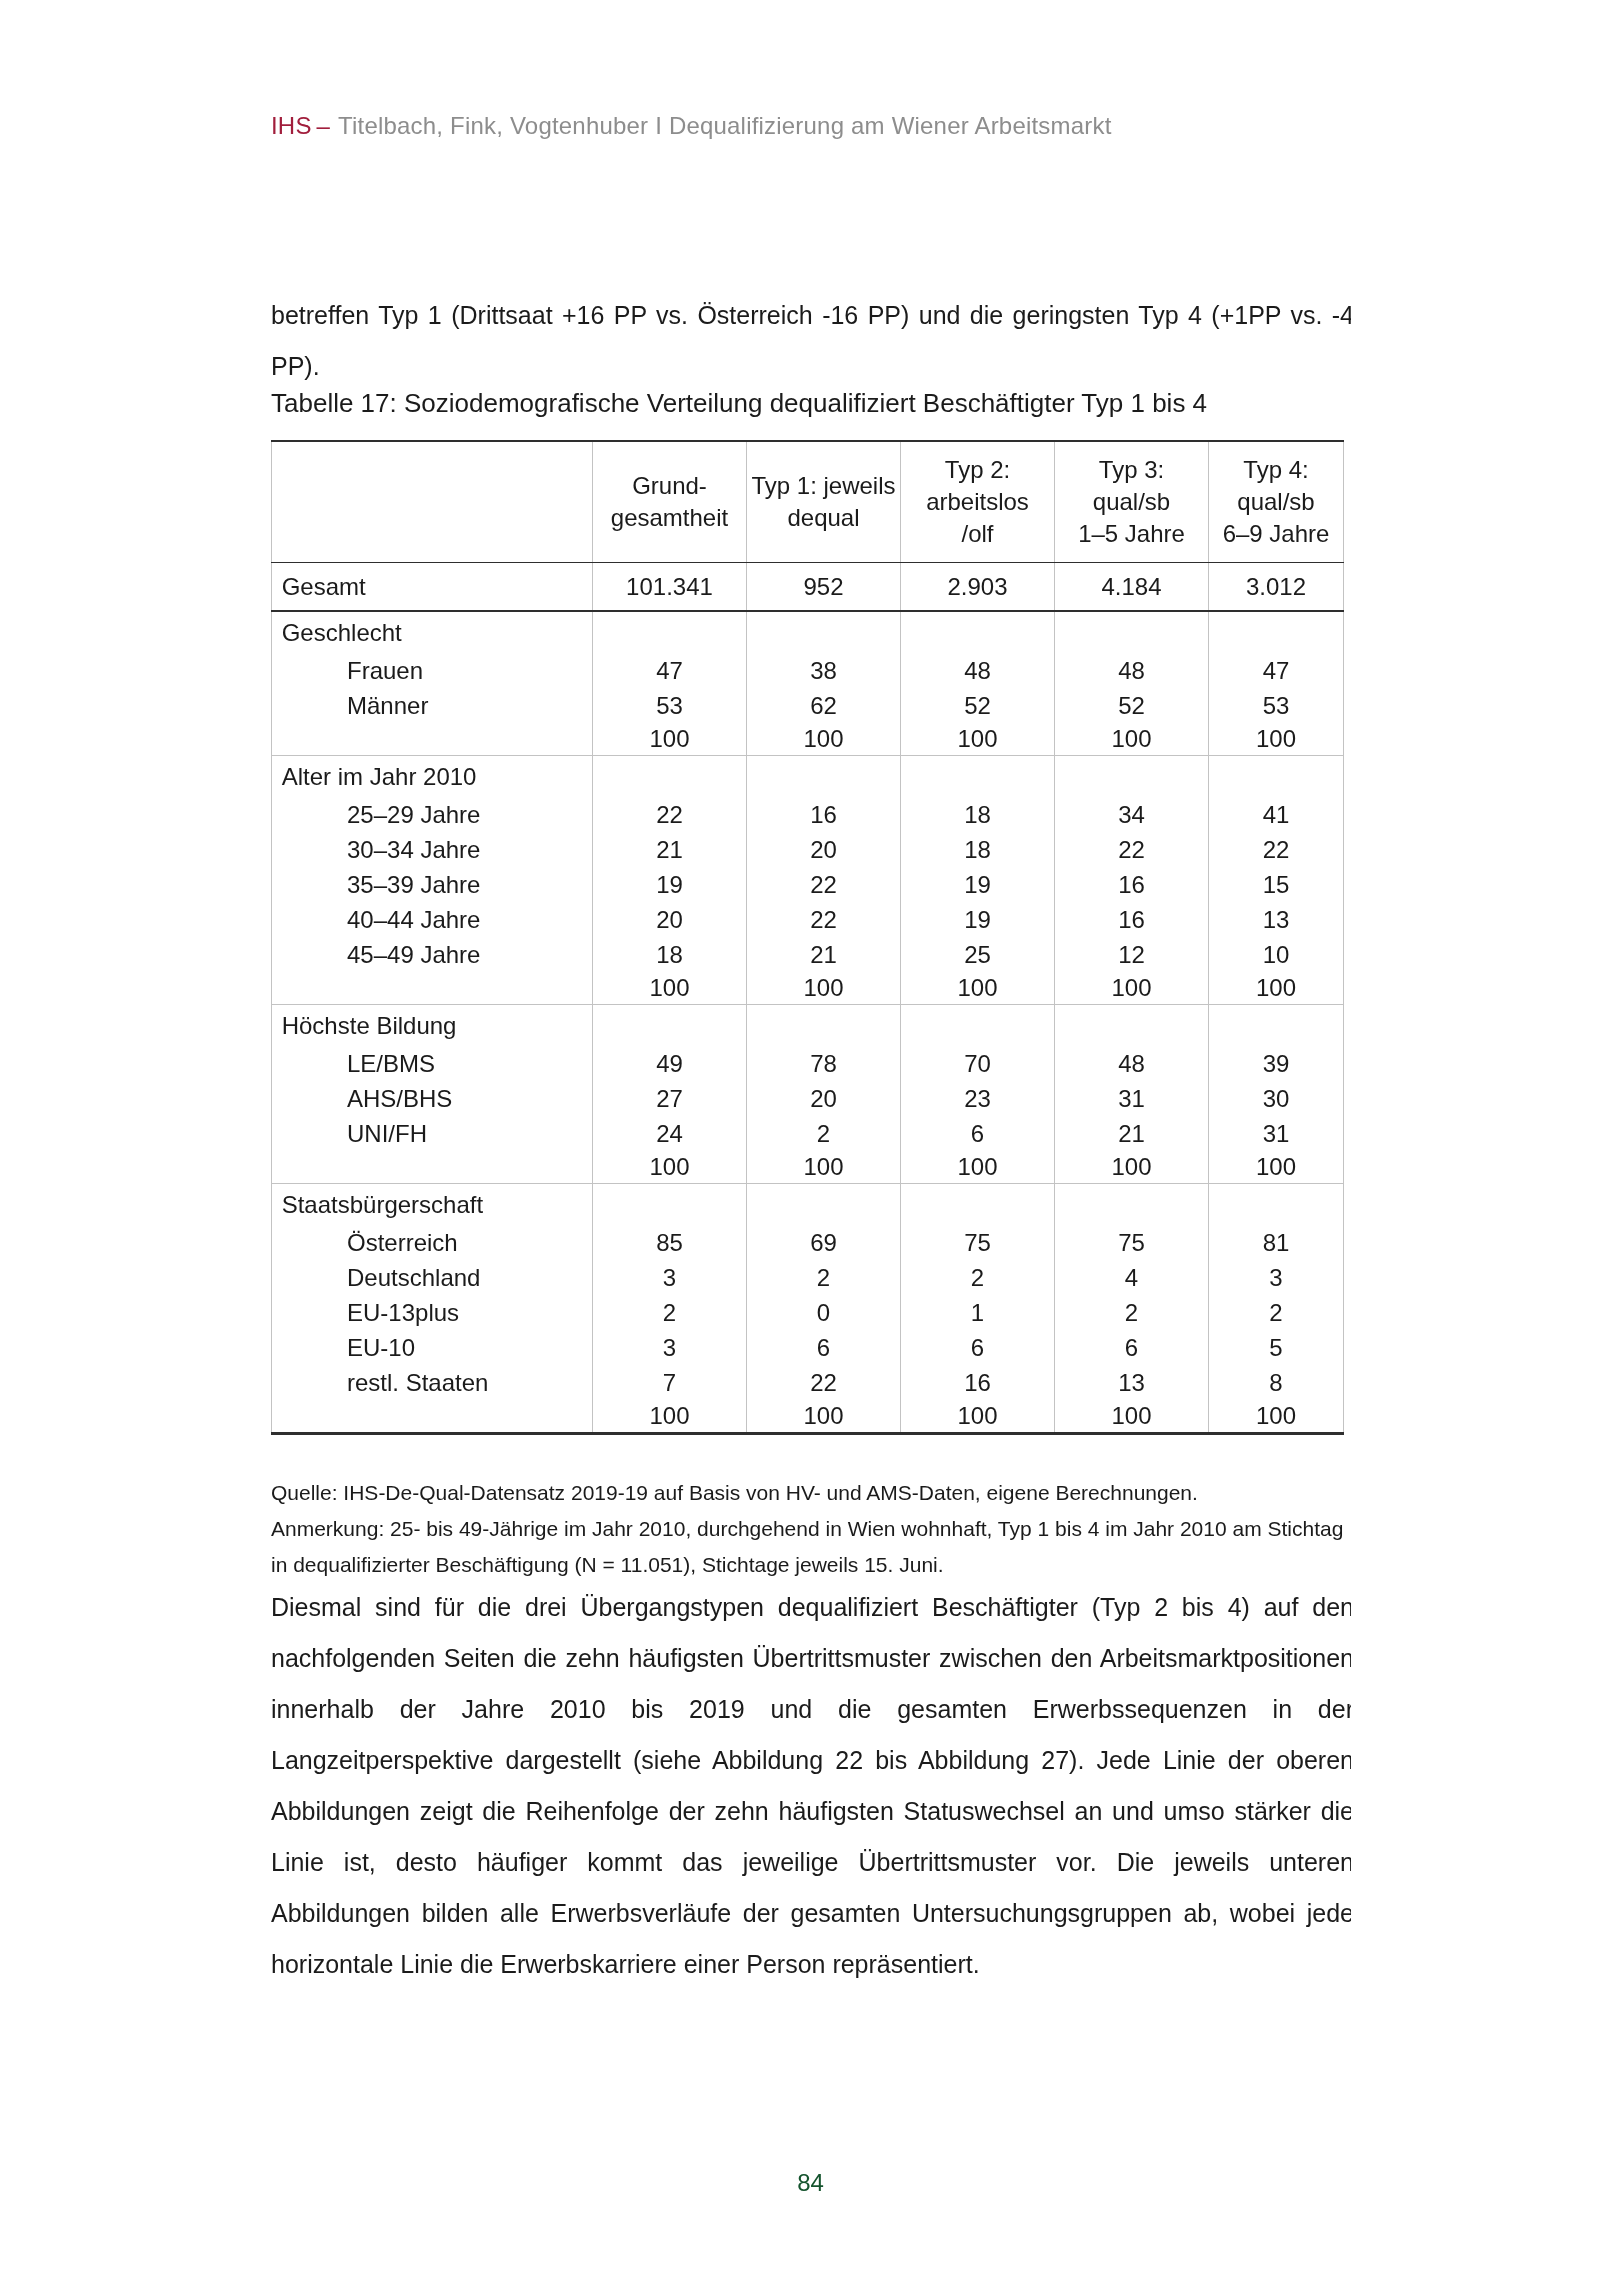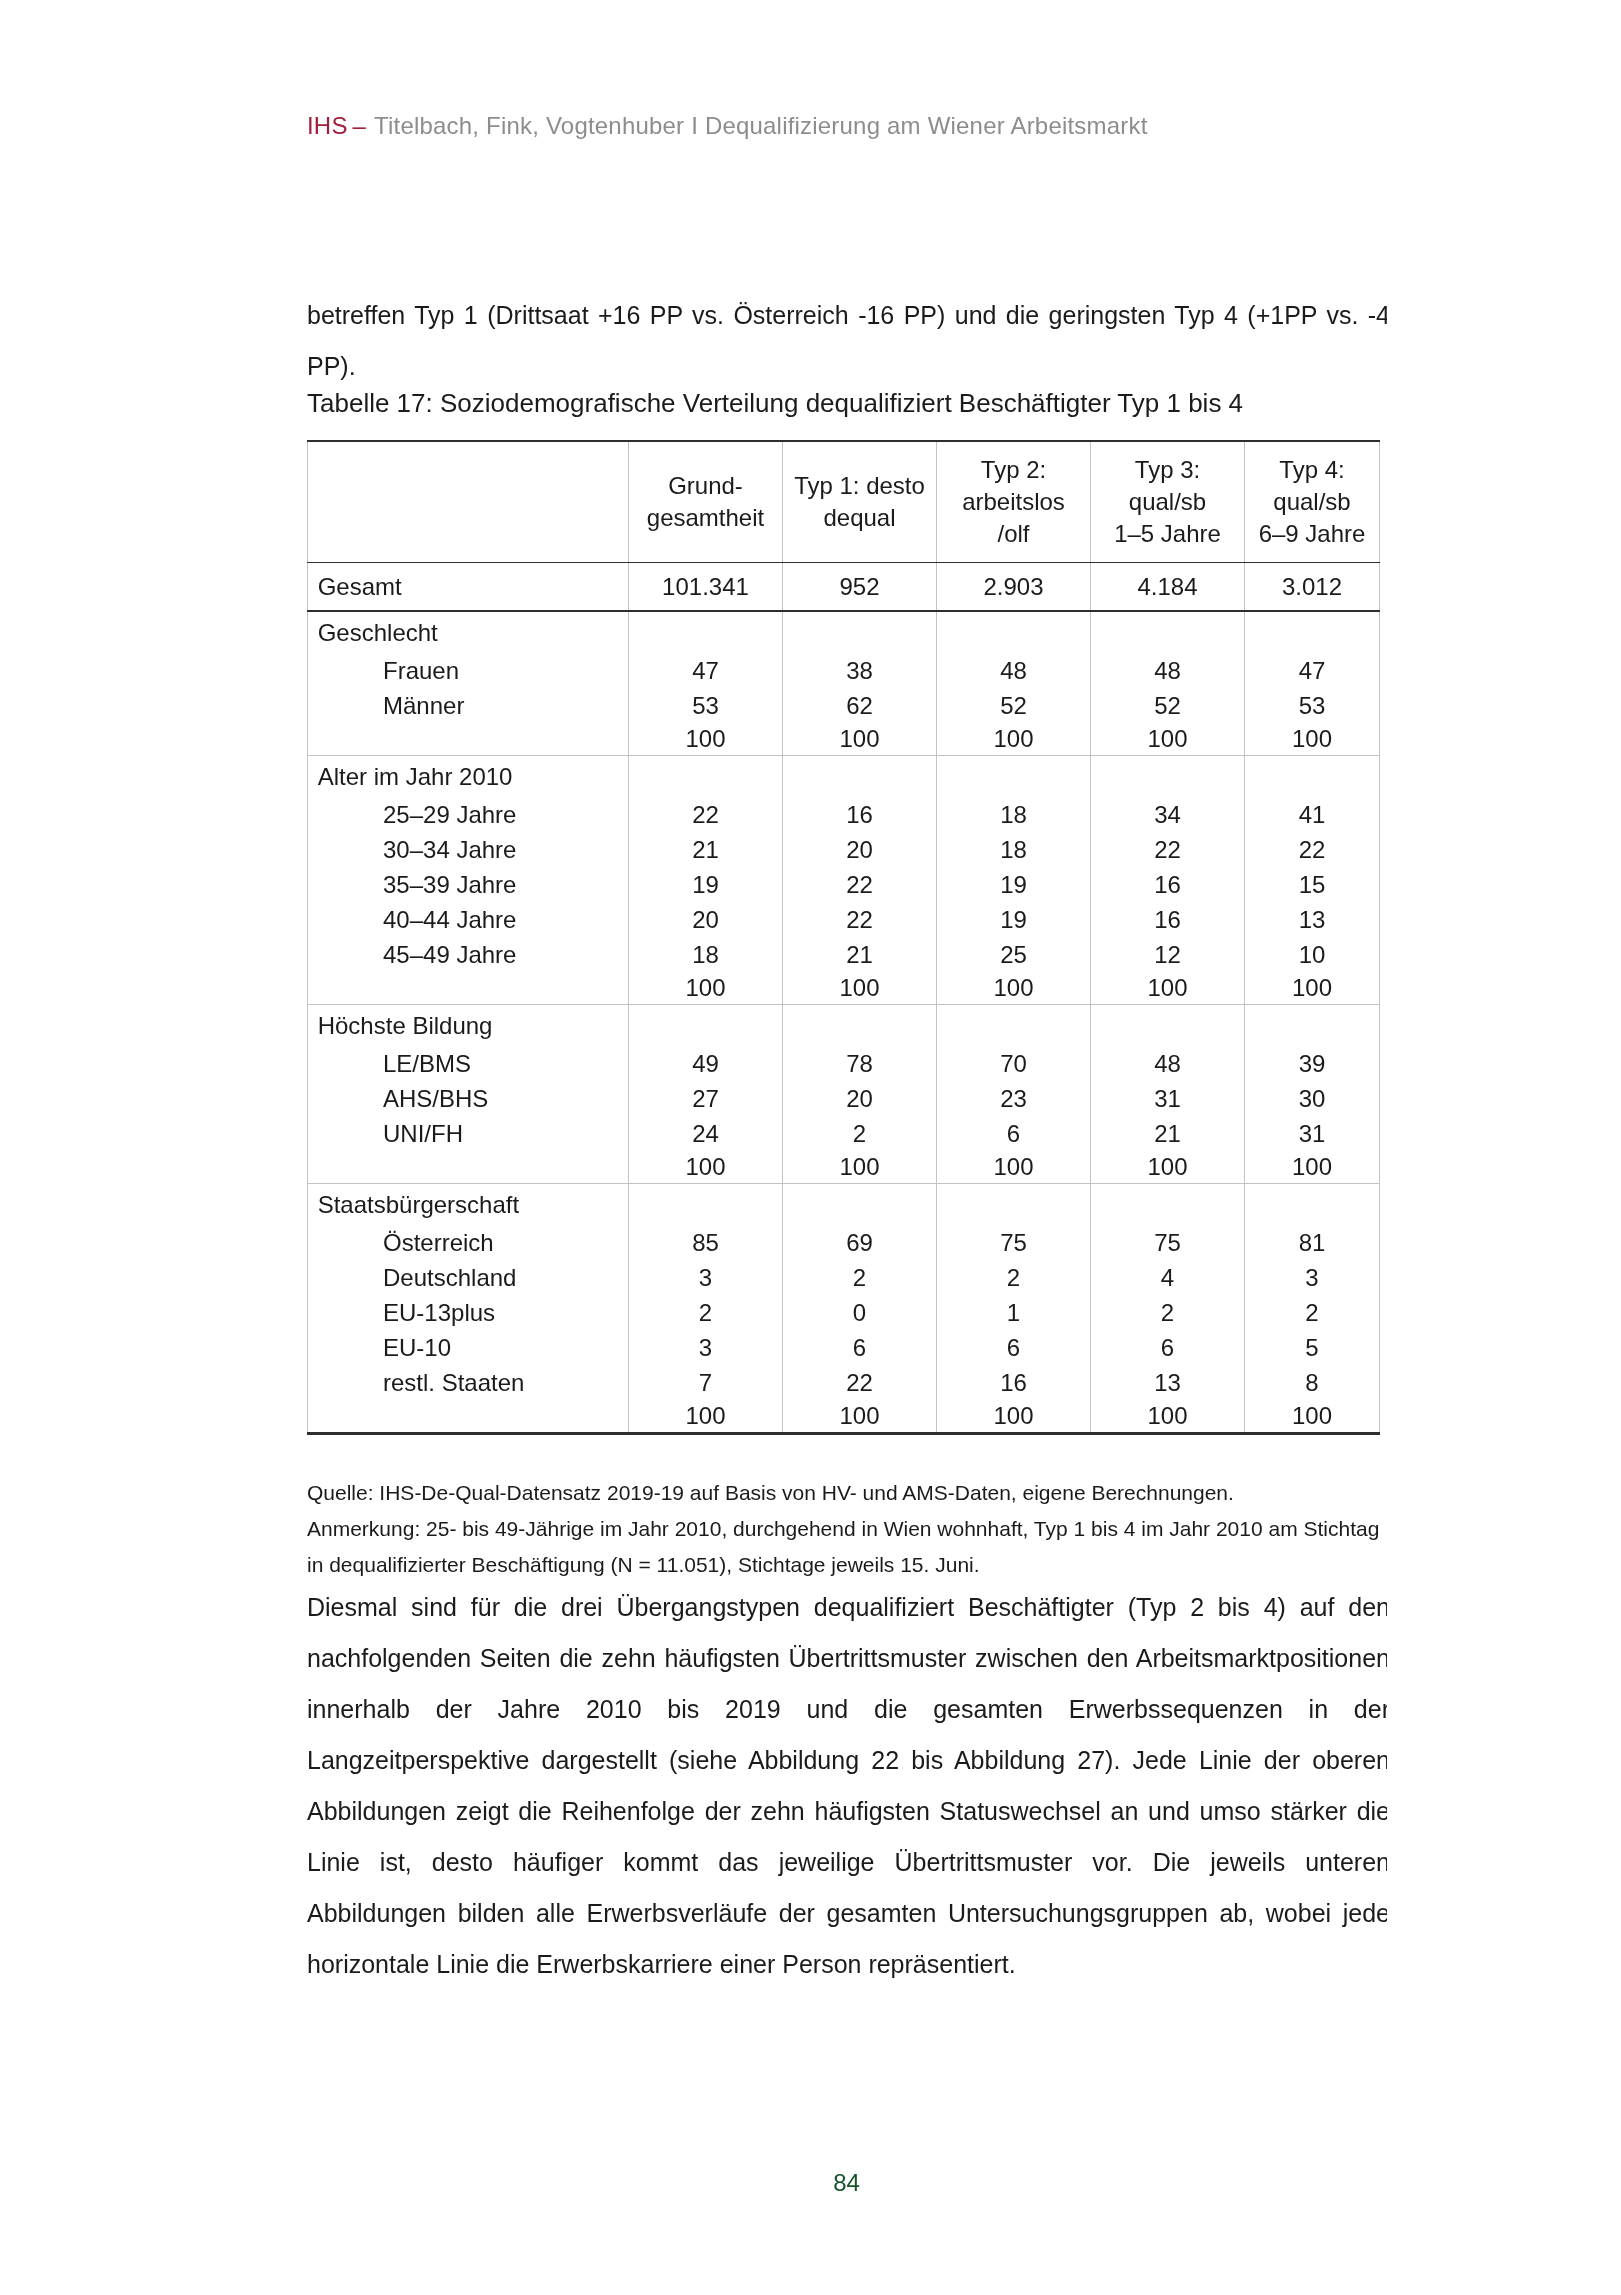--- a/index.html
+++ b/index.html
@@ -4,21 +4,20 @@
 <style>
   html,body{margin:0;padding:0;background:#ffffff;}
   .page{
     position:relative;
     width:1351px;
     height:2295px;
     background:#ffffff;
     font-family:"Liberation Sans", sans-serif;
     color:#1b1b1b;
     overflow:hidden;
-    margin-left:36px;
   }
   .abs{position:absolute;left:271px;width:1083px;}
 
   
   .runhead{top:112px;font-size:24px;letter-spacing:0.2px;color:#8d8d8d;white-space:nowrap;}
   .runhead .brand{color:#a11e3c;}
   .runhead .sep{color:#a11e3c;margin:0 8px 0 4.9px;}
 
   
   .para{font-size:25px;line-height:51px;text-align:justify;margin:0;}
@@ -93,21 +92,21 @@
           <col class="c-data">
           <col class="c-data">
           <col class="c-data">
           <col class="c-last">
         </colgroup>
         <thead>
           <tr>
             <th class="row-label"></th>
             <th class="col-head">Grund-
 gesamtheit</th>
-            <th class="col-head">Typ 1: desto
+            <th class="col-head">Typ 1: jeweils
 dequal</th>
             <th class="col-head">Typ 2:
 arbeitslos
 /olf</th>
             <th class="col-head">Typ 3:
 qual/sb
 1–5 Jahre</th>
             <th class="col-head">Typ 4:
 qual/sb
 6–9 Jahre</th>

